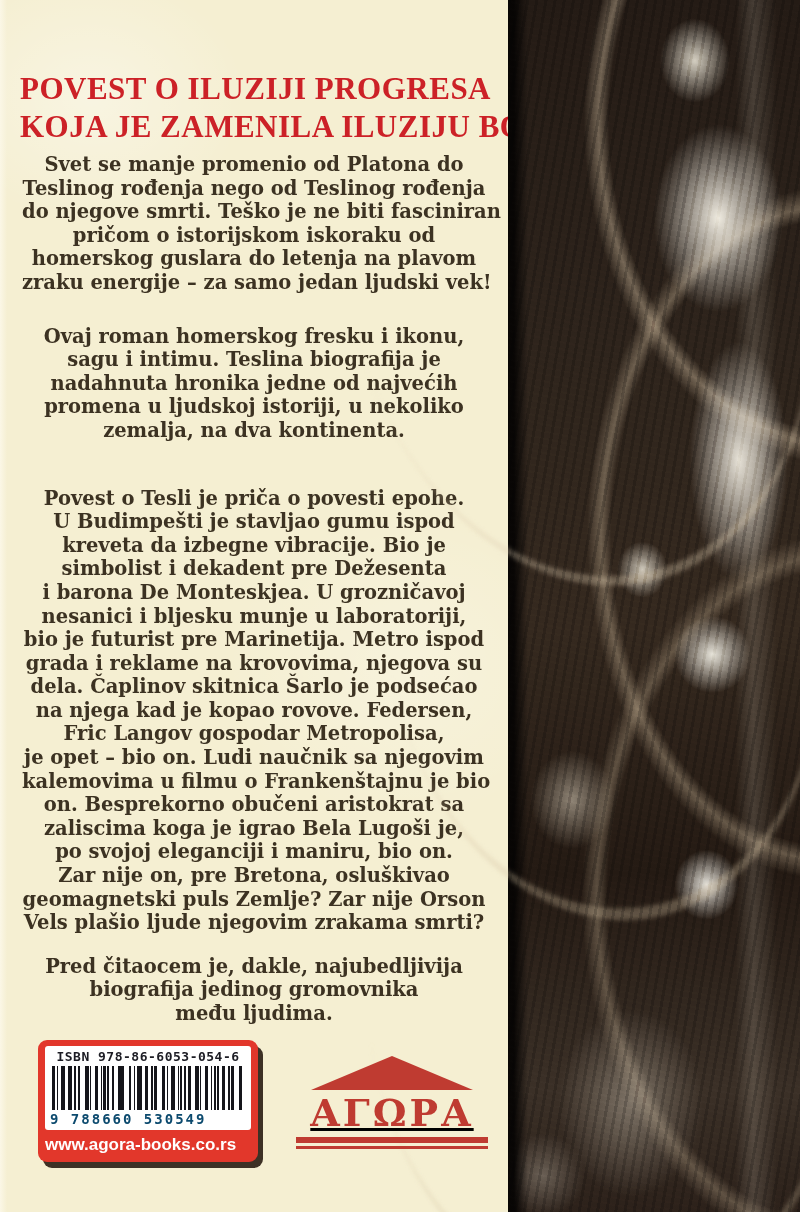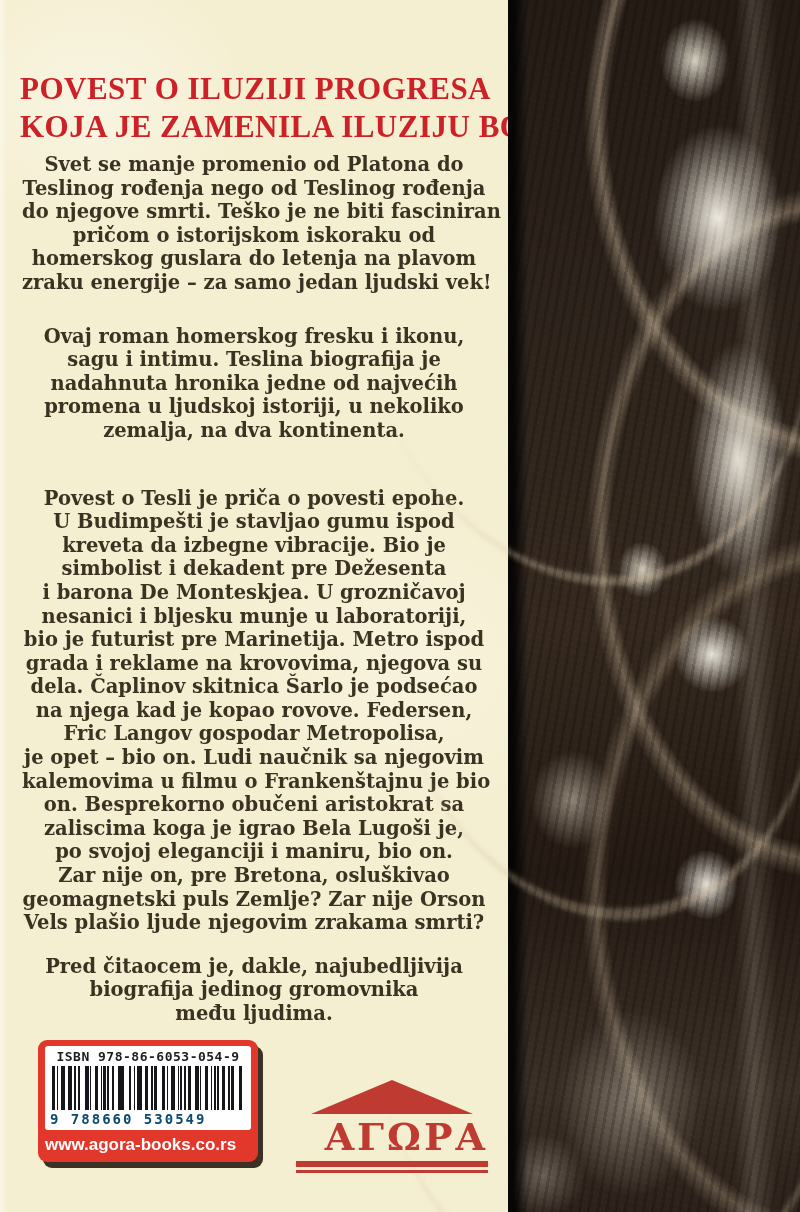--- a/index.html
+++ b/index.html
@@ -74,21 +74,21 @@
     color:#0c4a6e;text-align:left;margin-top:1px;white-space:nowrap;
   }
   .barcode-url{
     font-family:"Liberation Sans", sans-serif;
     font-weight:bold;font-size:17px;
     color:#ffffff;
     padding:5px 0 7px;white-space:nowrap;
   }
 
   
-  .agora{position:absolute;left:296px;top:1080px;width:192px;text-align:right;z-index:6;}
+  .agora{position:absolute;left:296px;top:1056px;width:192px;text-align:center;z-index:6;text-decoration:underline;}
   .agora-roof{
     width:0;height:0;margin:0 auto;
     border-left:81px solid transparent;
     border-right:81px solid transparent;
     border-bottom:34px solid #bf3b31;
   }
   .agora-name{
     font-family:"DejaVu Serif", serif;
     font-weight:bold;font-size:38px;line-height:44px;
     letter-spacing:3px;color:#bf3b31;margin-top:1px;
@@ -181,21 +181,21 @@
 
   <div class="photo-col">
     <div class="arc arc1"></div>
     <div class="arc arc2"></div>
     <div class="arc arc3"></div>
     <div class="photo-grain"></div>
   </div>
 
   <div class="barcode-badge">
     <div class="barcode-white">
-      <div class="isbn-label">ISBN 978-86-6053-054-9</div>
+      <div class="isbn-label">ISBN 978-86-6053-054-6</div>
       <div class="bars"></div>
       <div class="isbn-digits">9 788660 530549</div>
     </div>
     <div class="barcode-url">www.agora-books.co.rs</div>
   </div>
 
   <div class="agora">
     <div class="agora-roof"></div>
     <div class="agora-name">ΑΓΩΡΑ</div>
     <div class="agora-rule-thick"></div>

